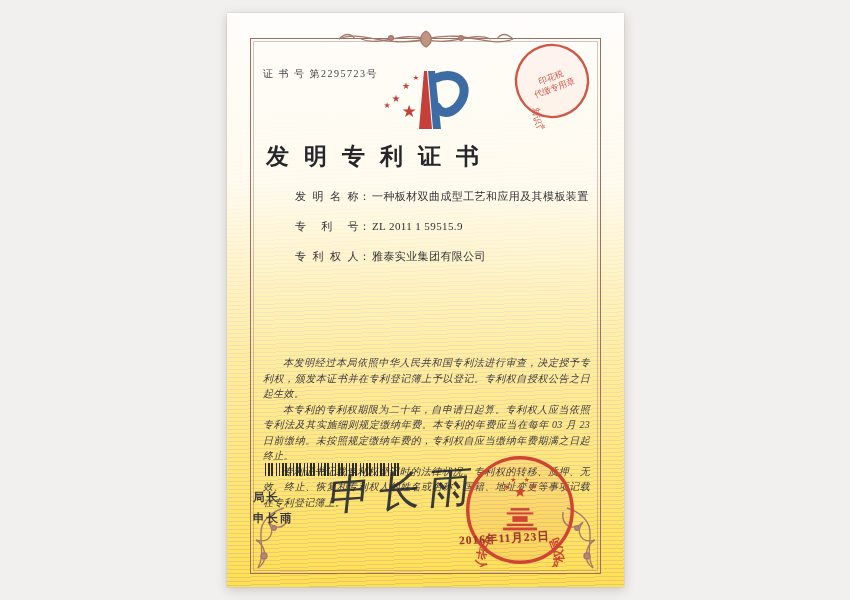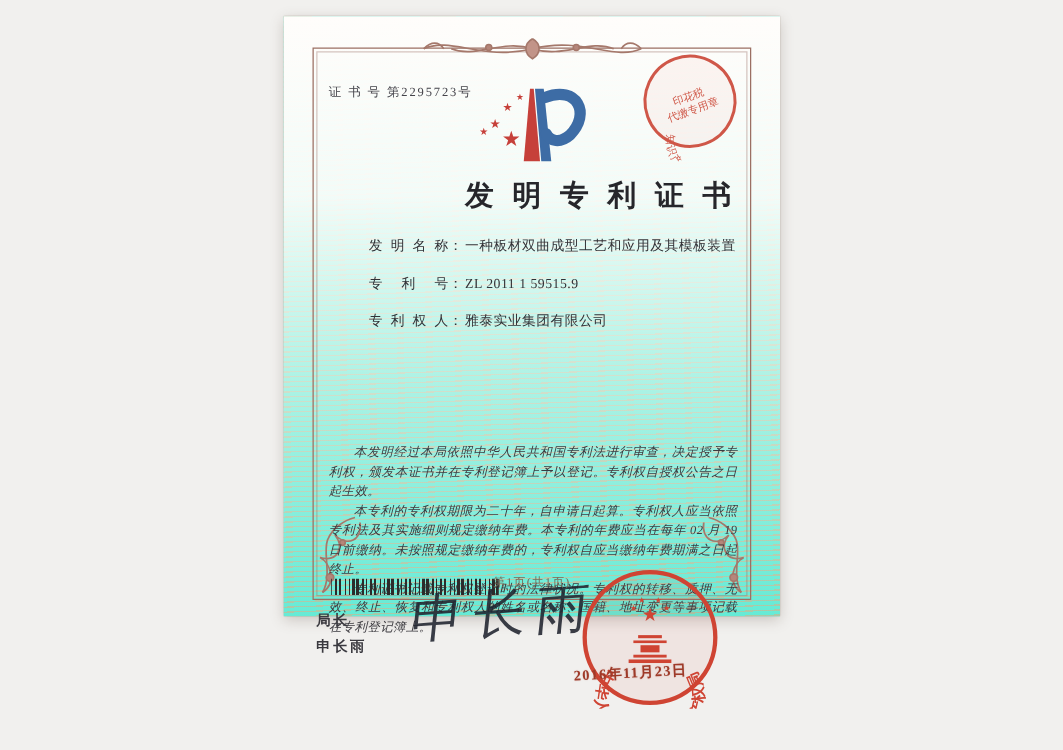--- a/index.html
+++ b/index.html
@@ -2,22 +2,22 @@
 <html><head>
 <meta charset="utf-8">
 <style>
   html,body{margin:0;padding:0;}
   body{
     width:850px;height:600px;position:relative;overflow:hidden;
     background:#f1f0ee;
     font-family:"Liberation Serif","DejaVu Serif",serif;
   }
   .paper{
-    position:absolute;left:227px;top:13px;width:397px;height:480px;
-    background:#5eead4;
+    position:absolute;left:227px;top:13px;width:397px;height:574px;
+    background:#fde047;
     box-shadow:0 3px 10px rgba(90,70,60,.25), 0 0 1px rgba(120,90,70,.4);
   }
   .waves{
     position:absolute;inset:0;
     background:repeating-linear-gradient(178deg,
       rgba(226,166,122,.55) 0 1px, rgba(255,255,255,0) 1px 4px);
   }
   .fade{
     position:absolute;inset:0;
     background:linear-gradient(180deg,
@@ -35,21 +35,21 @@
   .corner{bottom:3px;}
   .corner.bl{left:3px;}
   .corner.br{right:3px;transform:scaleX(-1);}
   .cert-no{
     left:12px;top:28px;font-size:10px;color:#44434a;letter-spacing:1.5px;
     font-family:"Liberation Serif","DejaVu Serif",serif;
   }
   .logo{left:50%;top:26px;transform:translateX(-50%);}
   .seal-small{right:6px;top:0px;transform:rotate(-20deg);opacity:.92;}
   .title{
-    left:16px;right:0;top:102px;text-align:right;
+    left:0;right:0;top:102px;text-align:left;
     font-size:23px;font-weight:700;color:#26262b;
     letter-spacing:15px;padding-left:15px;
   }
   .fields{left:12px;right:10px;top:150px;margin-left:32px;}
   .field{height:30px;font-size:11px;color:#323237;white-space:nowrap;}
   .flabel{
     display:inline-block;width:64px;vertical-align:top;
     text-align:justify;text-align-last:justify;-moz-text-align-last:justify;
     letter-spacing:.5px;
   }
@@ -159,21 +159,21 @@
       <div class="field">
         <span class="flabel">专利号</span><span class="colon">：</span><span class="fvalue">ZL 2011 1 59515.9</span>
       </div>
       <div class="field">
         <span class="flabel">专利权人</span><span class="colon">：</span><span class="fvalue">雅泰实业集团有限公司</span>
       </div>
     </div>
 
     <div class="paras">
       <p>本发明经过本局依照中华人民共和国专利法进行审查，决定授予专利权，颁发本证书并在专利登记簿上予以登记。专利权自授权公告之日起生效。</p>
-      <p>本专利的专利权期限为二十年，自申请日起算。专利权人应当依照专利法及其实施细则规定缴纳年费。本专利的年费应当在每年 02 月 19 日前缴纳。未按照规定缴纳年费的，专利权自应当缴纳年费期满之日起终止。</p>
+      <p>本专利的专利权期限为二十年，自申请日起算。专利权人应当依照专利法及其实施细则规定缴纳年费。本专利的年费应当在每年 03 月 23 日前缴纳。未按照规定缴纳年费的，专利权自应当缴纳年费期满之日起终止。</p>
       <p>专利证书记载专利权登记时的法律状况。专利权的转移、质押、无效、终止、恢复和专利权人的姓名或名称、国籍、地址变更等事项记载在专利登记簿上。</p>
     </div>
 
     <div class="barcode"></div>
 
     <div class="signer">
       <div>局长</div>
       <div>申长雨</div>
     </div>
 
@@ -195,15 +195,14 @@
         <text x="74" y="38" font-size="7" text-anchor="middle" fill="#cf4433">★</text>
         <rect x="50" y="58" width="20" height="2.6"></rect>
         <rect x="46" y="62.5" width="28" height="2.2"></rect>
         <rect x="52" y="66.5" width="16" height="6"></rect>
         <rect x="46" y="74.5" width="28" height="2.4"></rect>
         <rect x="42" y="78.5" width="36" height="3"></rect>
       </g>
     </svg>
     <div class="seal-date">2016年11月23日</div>
 
-    <div class="footer">第1页(共1页)</div>
   </div>
 </div>
 
 </body></html>

